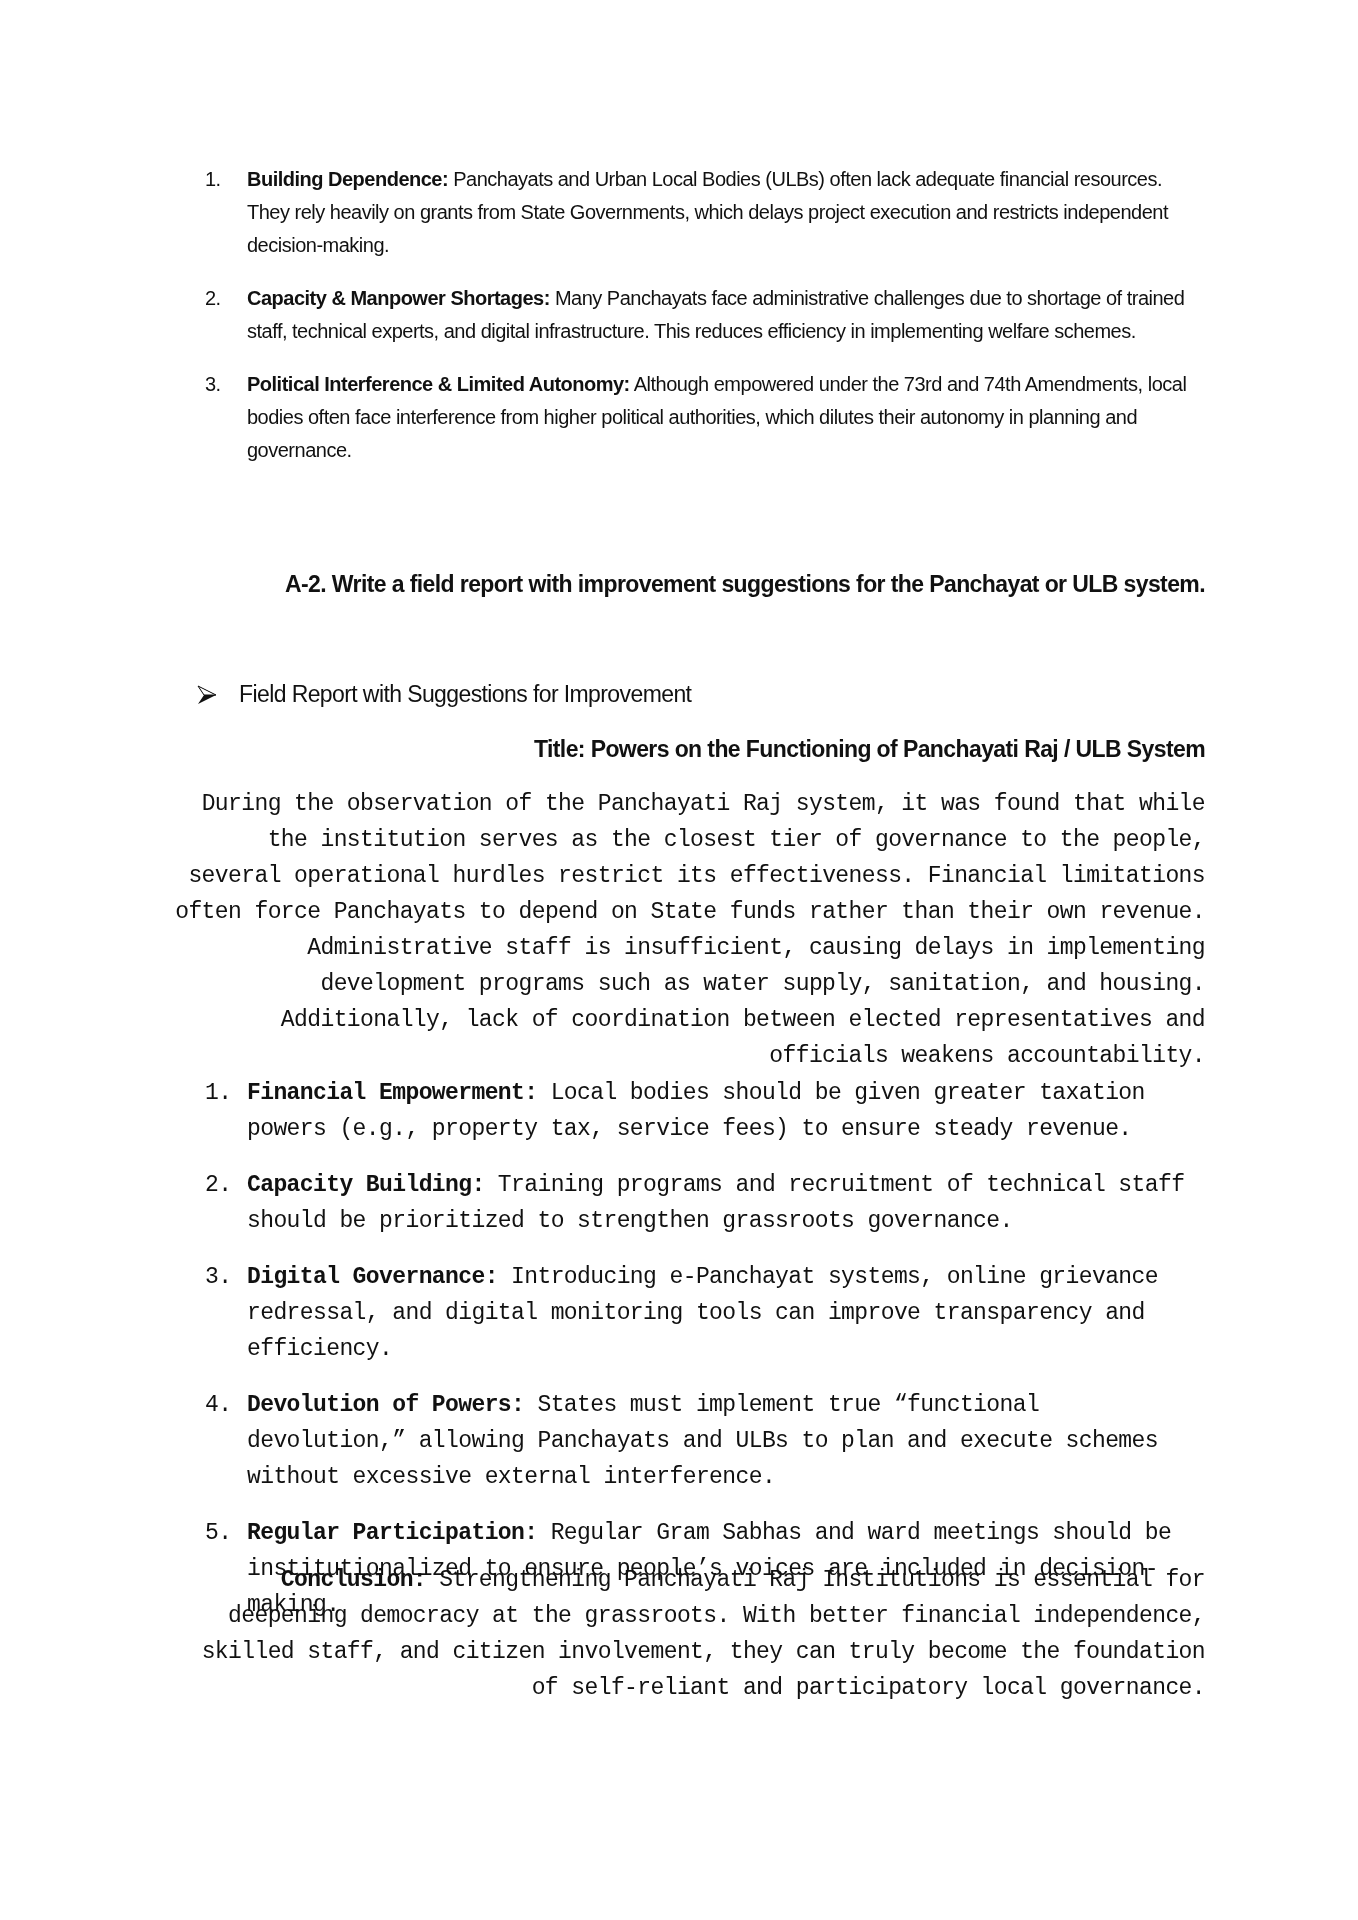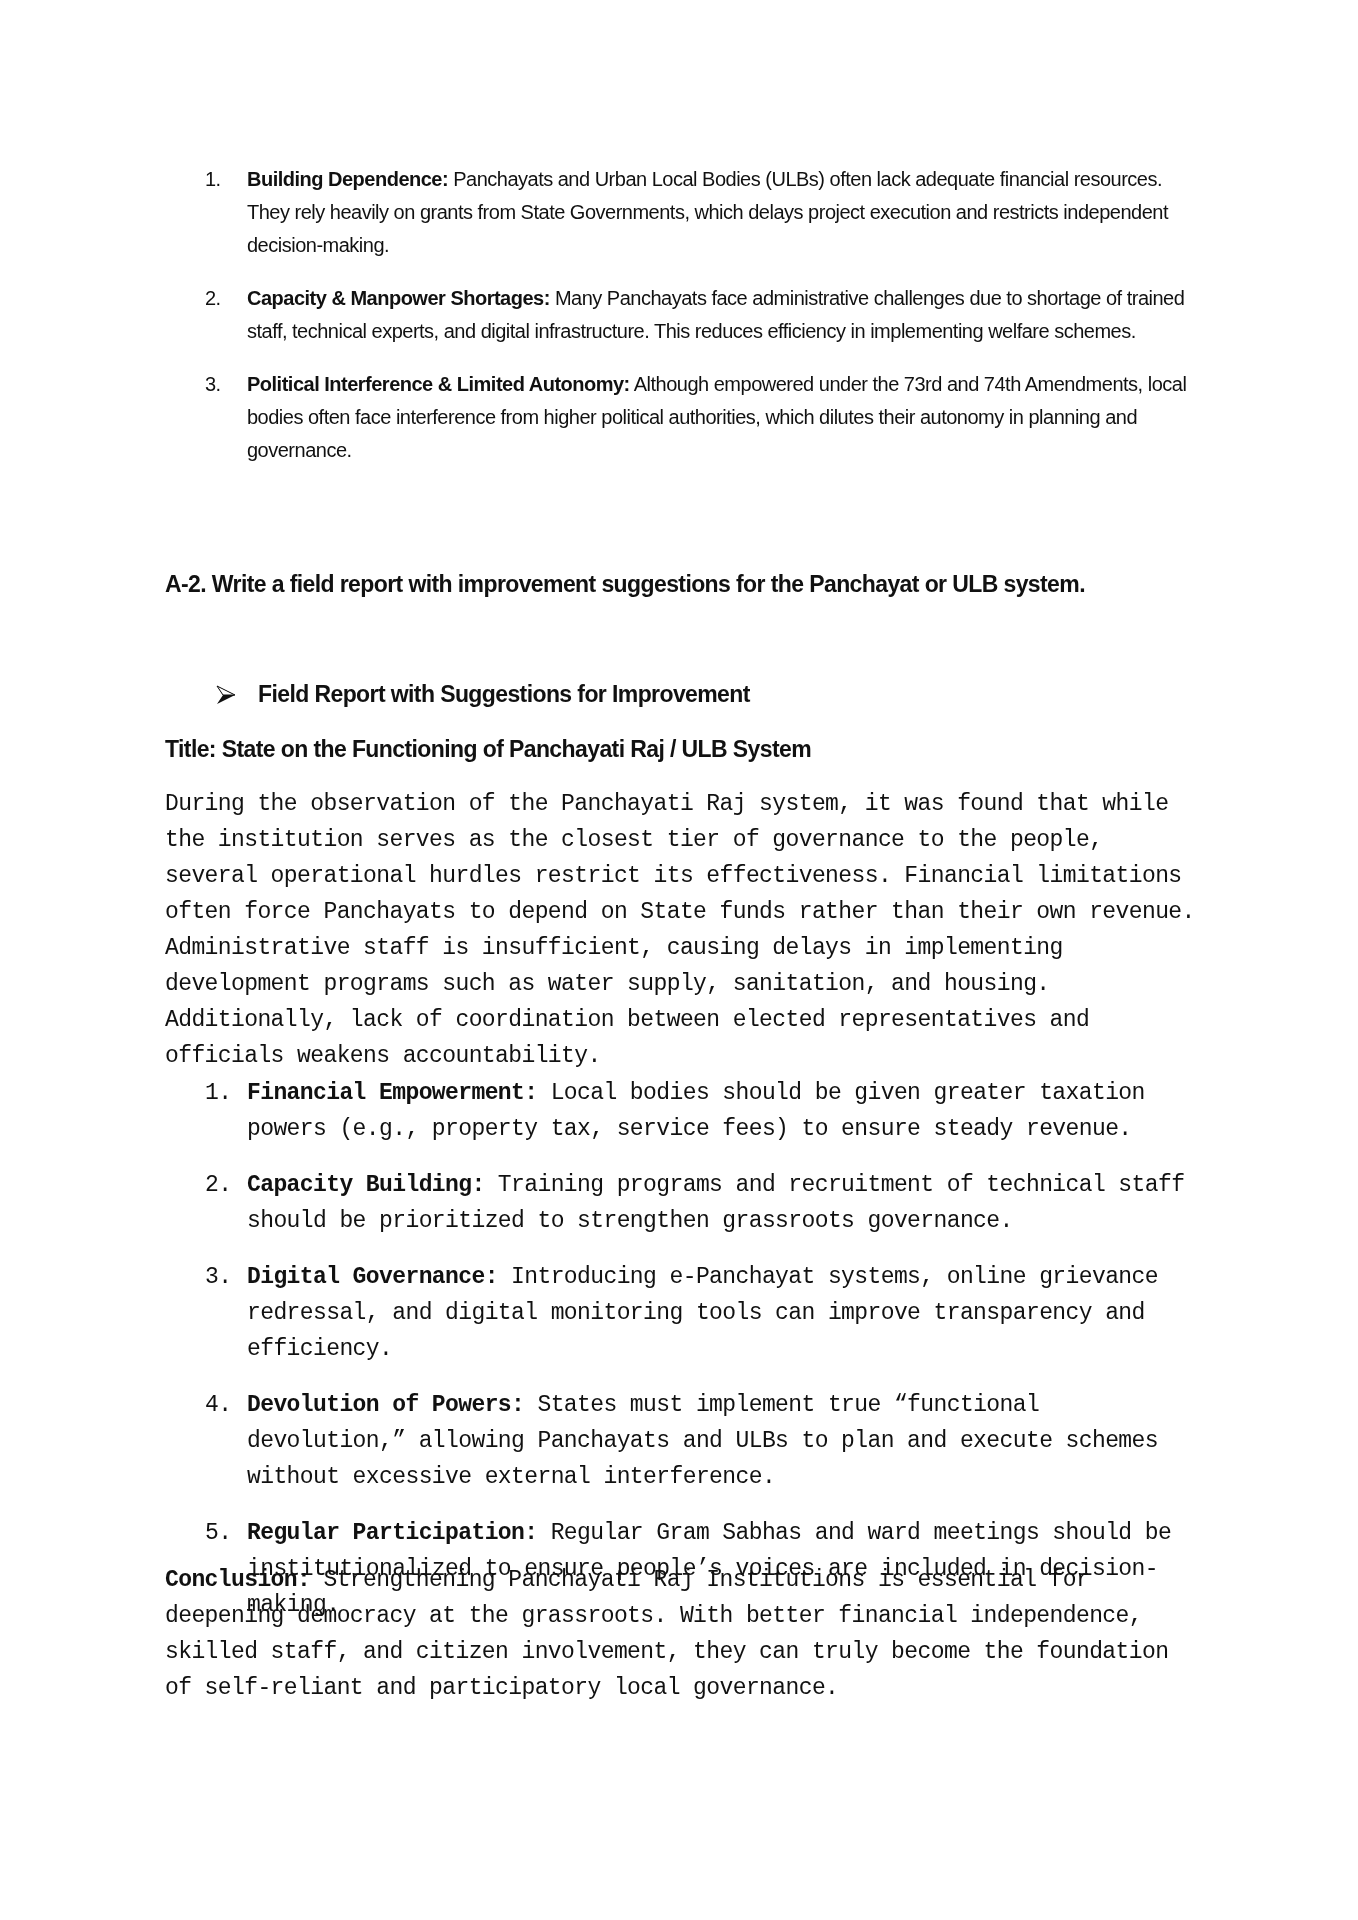--- a/index.html
+++ b/index.html
@@ -11,24 +11,24 @@
     .blk { position: absolute; left: 165px; width: 1040px; }
     .olist { list-style: none; margin: 0; padding: 0; }
     .olist li { position: relative; padding-left: 82px; }
     .olist .num { position: absolute; left: 40px; top: 0; }
     .small { font-size: 20px; line-height: 33px; letter-spacing: -0.5px; }
     .small li { margin-bottom: 20px; }
     .large { font-size: 23px; line-height: 36px; letter-spacing: -0.6px; font-family: Liberation Mono, monospace; }
     .large li { margin-bottom: 20px; }
     b, .bold { font-weight: bold; }
     .heading { font-weight: bold; font-size: 23px; letter-spacing: -0.6px; line-height: 36px; }
-    .arrow-heading { position: absolute; left: 216px; font-weight: bold; font-size: 23px; letter-spacing: -0.6px; line-height: 36px; }
+    .arrow-heading { position: absolute; left: 197px; font-weight: normal; font-size: 23px; letter-spacing: -0.6px; line-height: 36px; }
     .arrow { display: inline-block; width: 42px; }
     .arrow svg { vertical-align: -3px; }
-    p { margin: 0; }
+    p { margin: 0; text-align: right; }
   </style>
 </head>
 <body>
 
 <div class="page">
 
   <ol class="olist small blk" style="top:163px;">
     <li>
       <span class="num">1.</span>
       <b>Building Dependence:</b><span> Panchayats and Urban Local Bodies (ULBs) often lack adequate financial resources. They rely heavily on grants from State Governments, which delays project execution and restricts independent decision-making.</span>
@@ -47,21 +47,21 @@
 
   <div class="arrow-heading" style="top:676px;">
     <span class="arrow">
       <svg width="20" height="20" viewBox="0 0 20 20">
           <path d="M1 1 L19 10 L1 19 L7 10 Z" fill="#111"></path>
           <path d="M1 1 L19 10 L7 10 Z" fill="#ffffff" stroke="#111" stroke-width="1"></path>
         </svg>
     </span><span>Field Report with Suggestions for Improvement</span>
   </div>
 
-  <p class="blk heading" style="top:731px;">Title: State on the Functioning of Panchayati Raj / ULB System</p>
+  <p class="blk heading" style="top:731px;">Title: Powers on the Functioning of Panchayati Raj / ULB System</p>
 
   <p class="blk large" style="top:786px;">During the observation of the Panchayati Raj system, it was found that while the institution serves as the closest tier of governance to the people, several operational hurdles restrict its effectiveness. Financial limitations often force Panchayats to depend on State funds rather than their own revenue. Administrative staff is insufficient, causing delays in implementing development programs such as water supply, sanitation, and housing. Additionally, lack of coordination between elected representatives and officials weakens accountability.</p>
 
 
   <ol class="olist large blk" style="top:1075px;">
     <li>
       <span class="num">1.</span>
       <b>Financial Empowerment:</b><span> Local bodies should be given greater taxation powers (e.g., property tax, service fees) to ensure steady revenue.</span>
     </li>
     <li>

